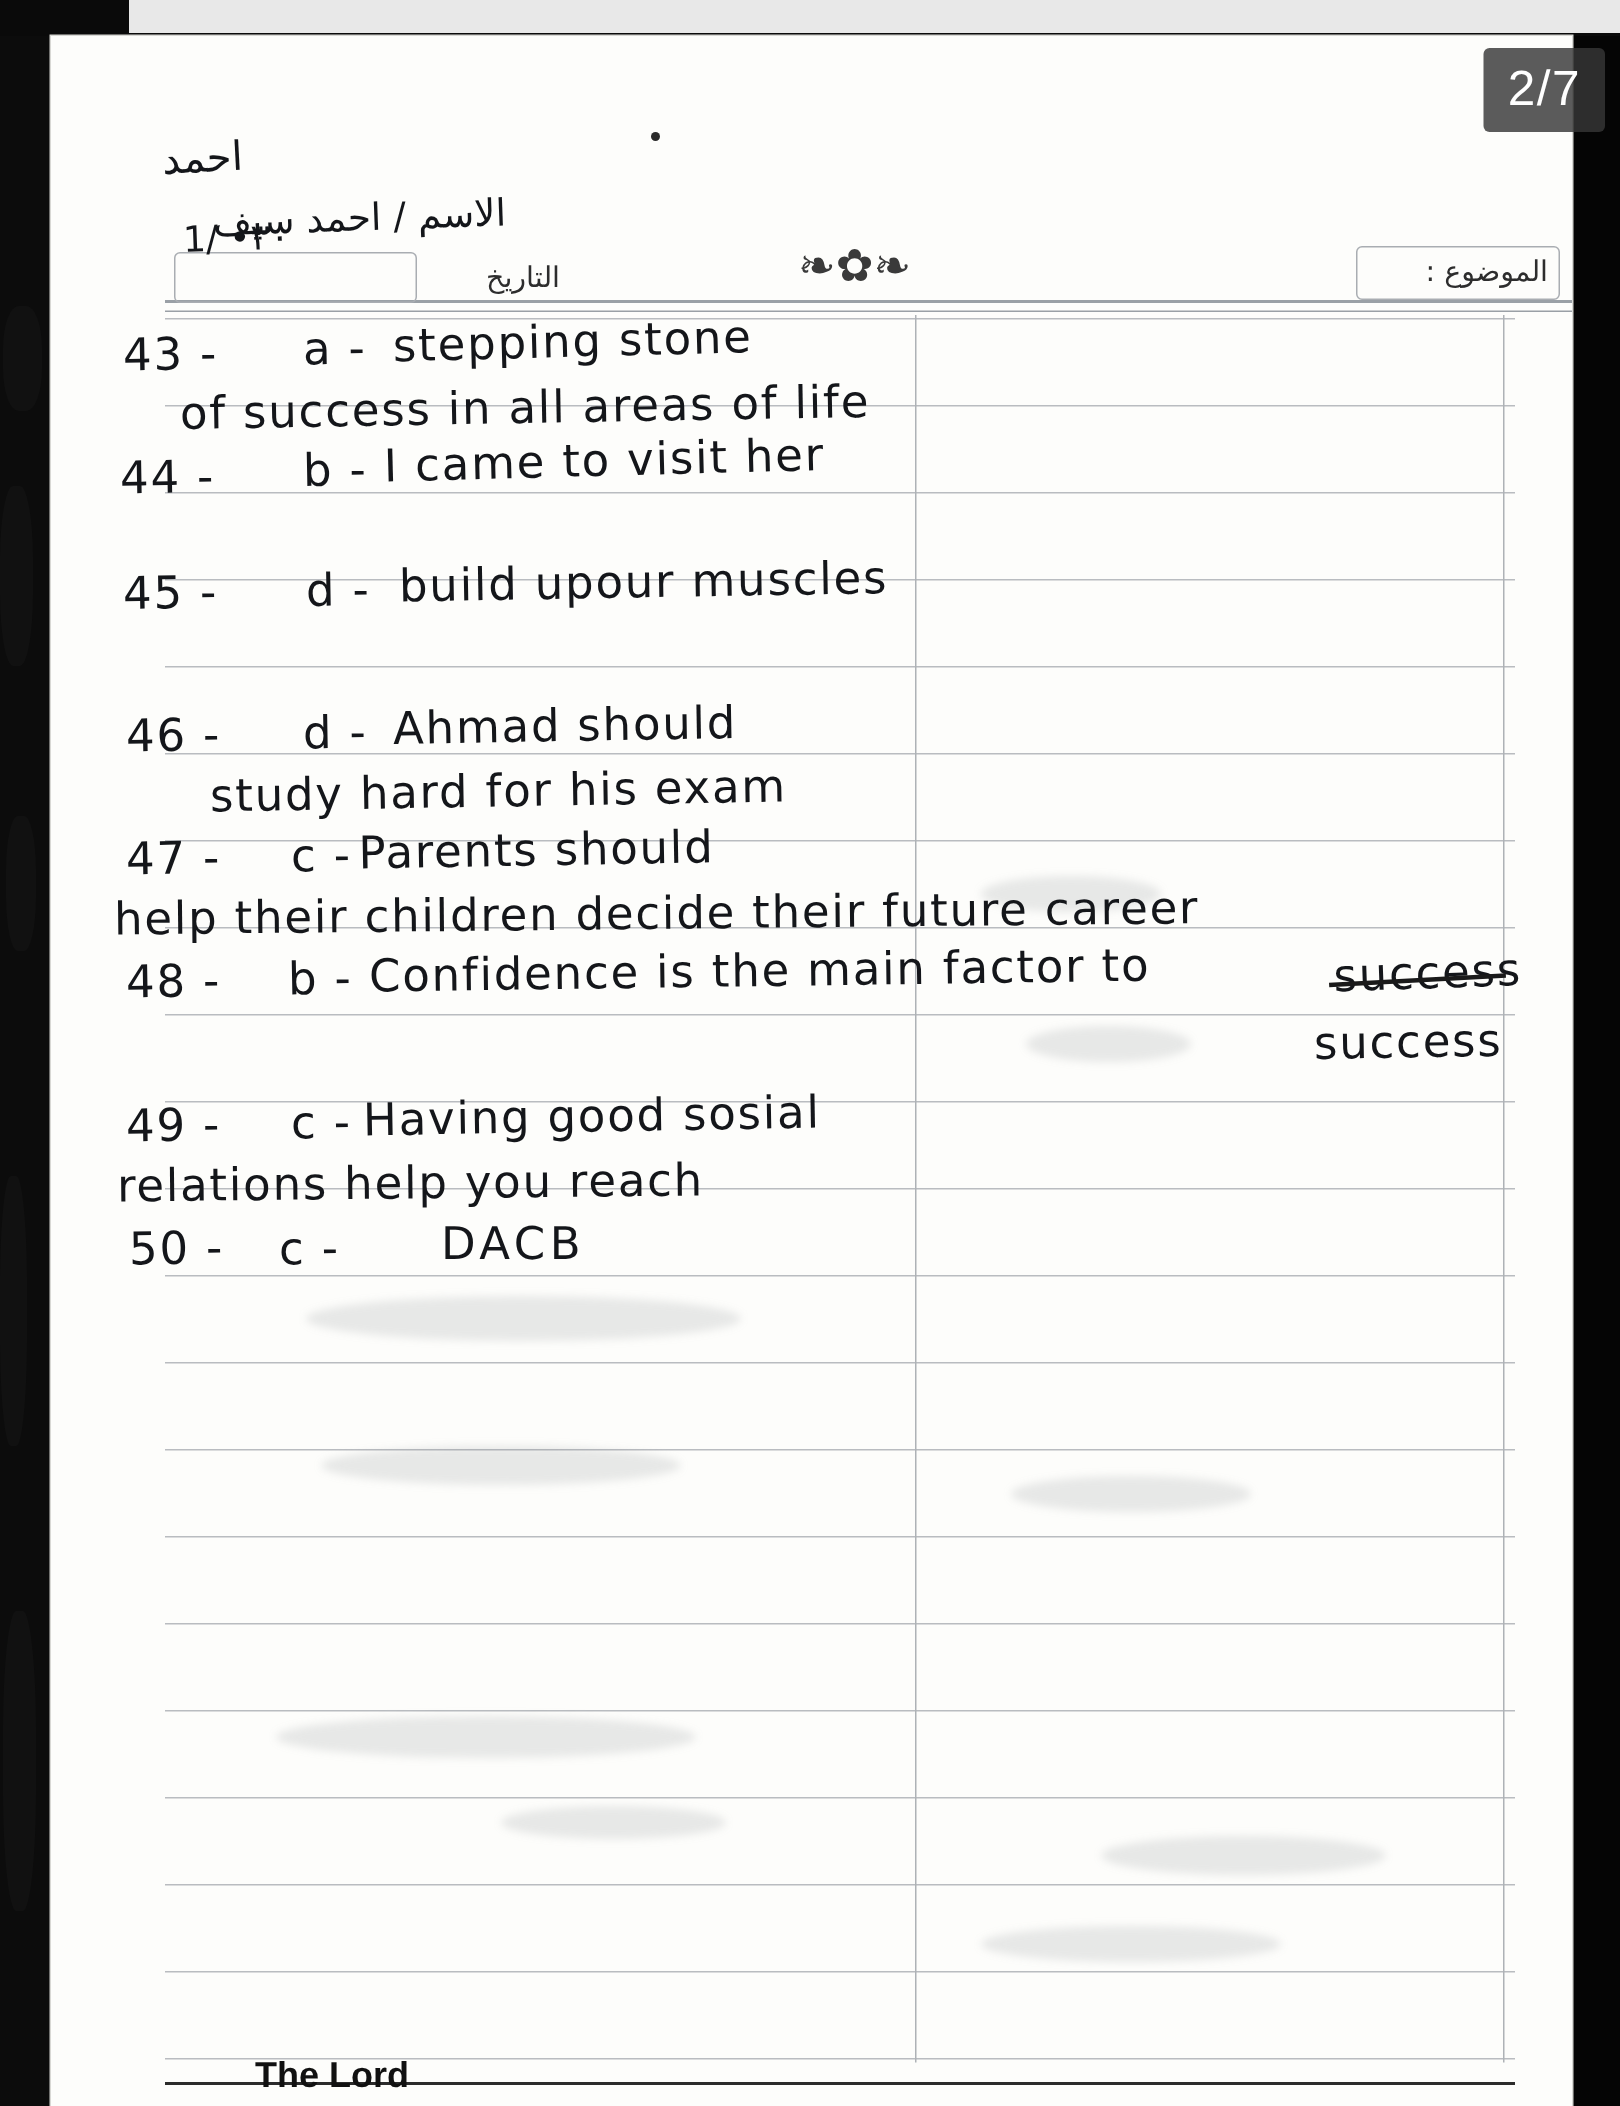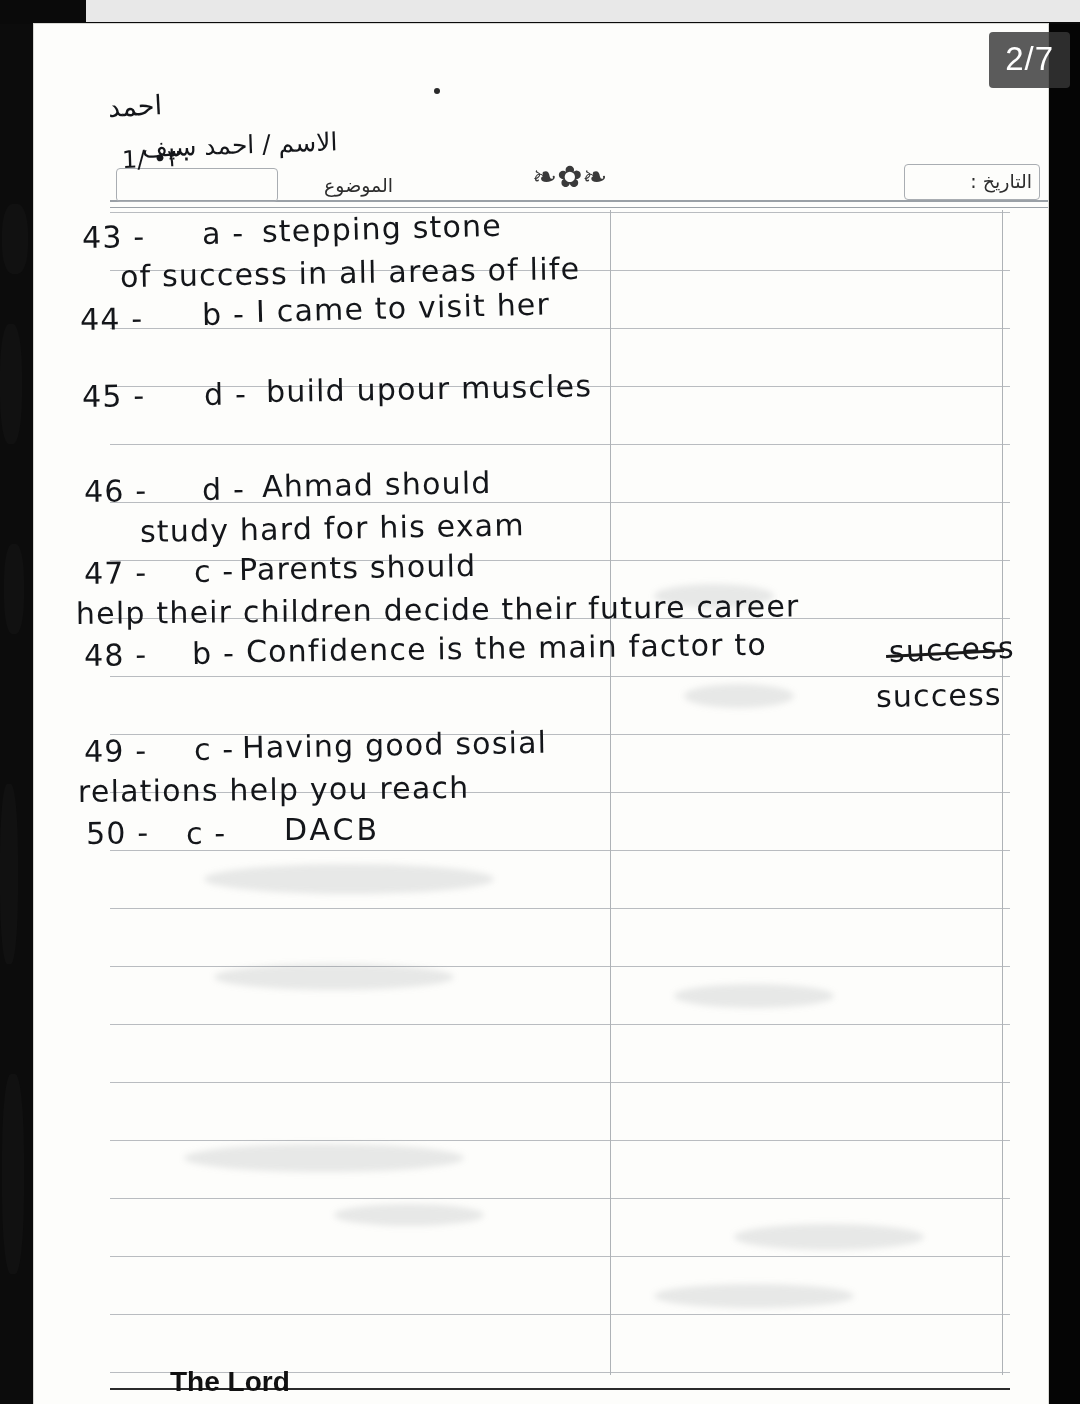--- a/index.html
+++ b/index.html
@@ -188,21 +188,21 @@
   .strike {
     position: absolute;
     height: 3px;
     background: #1a1a1a;
     z-index: 11;
   }
   .footer-word {
     position: absolute;
     left: 136px;
     bottom: 6px;
-    font-size: 28px;
+    font-size: 24px;
     font-weight: bold;
     color: #111;
     z-index: 12;
     font-family: "Liberation Sans", sans-serif;
   }
   .footer-rule {
     position: absolute;
     left: 76px;
     bottom: 14px;
     width: 900px;
@@ -263,23 +263,23 @@
     <div class="hline" style="top:1044px;"></div>
     <div class="hline" style="top:1102px;"></div>
     <div class="hline" style="top:1160px;"></div>
   </div>
   <div class="vline v1"></div>
   <div class="vline v2"></div>
 
   <div class="hdr-rule r1"></div>
   <div class="hdr-rule r2"></div>
   <div class="subject-box"></div>
-  <div class="subject-label">التاريخ :</div>
+  <div class="subject-label">الموضوع :</div>
   <div class="date-box"></div>
-  <div class="date-label">الموضوع</div>
+  <div class="date-label">التاريخ</div>
   <div class="ornament">❧✿❧</div>
 
   <div class="hw hw-name" style="left:74px; top:68px; transform: rotate(-3deg);">احمد</div>
   <div class="hw hw-ar" style="left:108px; top:110px; transform: rotate(-2deg);">الاسم / احمد سيف</div>
   <div class="hw hw-small" style="left:88px; top:122px; transform: rotate(-2deg);">1/ •٣٠</div>
 
   <div class="tick-mark" style="left:400px; top:64px;"></div>
 
   <div class="hw hw-line" style="left:48px; top:196px; transform: rotate(-1deg);">43 -</div>
   <div class="hw hw-line" style="left:168px; top:192px; transform: rotate(-1deg);">a -</div>
@@ -311,21 +311,21 @@
   <div class="strike" style="left:852px; top:628px; width:118px; transform: rotate(-3deg);"></div>
   <div class="hw hw-line" style="left:842px; top:655px; transform: rotate(-1deg);">success</div>
 
   <div class="hw hw-line" style="left:50px; top:710px; transform: rotate(-1deg);">49 -</div>
   <div class="hw hw-line" style="left:160px; top:708px; transform: rotate(-1deg);">c -</div>
   <div class="hw hw-line" style="left:208px; top:706px; transform: rotate(-1deg);">Having good sosial</div>
   <div class="hw hw-line" style="left:44px; top:750px; transform: rotate(-0.6deg);">relations help you reach</div>
 
   <div class="hw hw-line" style="left:52px; top:792px; transform: rotate(-1deg);">50 -</div>
   <div class="hw hw-line" style="left:152px; top:792px; transform: rotate(-1deg);">c -</div>
-  <div class="hw hw-line" style="left:250px; top:788px; letter-spacing:3px;">DACB</div>
+  <div class="hw hw-line" style="left:260px; top:788px; letter-spacing:3px;">DACB</div>
 
   <div class="smudge" style="left:170px; top:840px; width:290px; height:30px;"></div>
   <div class="smudge" style="left:620px; top:560px; width:120px; height:24px;"></div>
   <div class="smudge" style="left:650px; top:660px; width:110px; height:24px;"></div>
   <div class="smudge" style="left:180px; top:940px; width:240px; height:26px;"></div>
   <div class="smudge" style="left:640px; top:960px; width:160px; height:24px;"></div>
   <div class="smudge" style="left:150px; top:1120px; width:280px; height:28px;"></div>
   <div class="smudge" style="left:700px; top:1200px; width:190px; height:26px;"></div>
   <div class="smudge" style="left:300px; top:1180px; width:150px; height:22px;"></div>
   <div class="smudge" style="left:620px; top:1260px; width:200px; height:24px;"></div>

